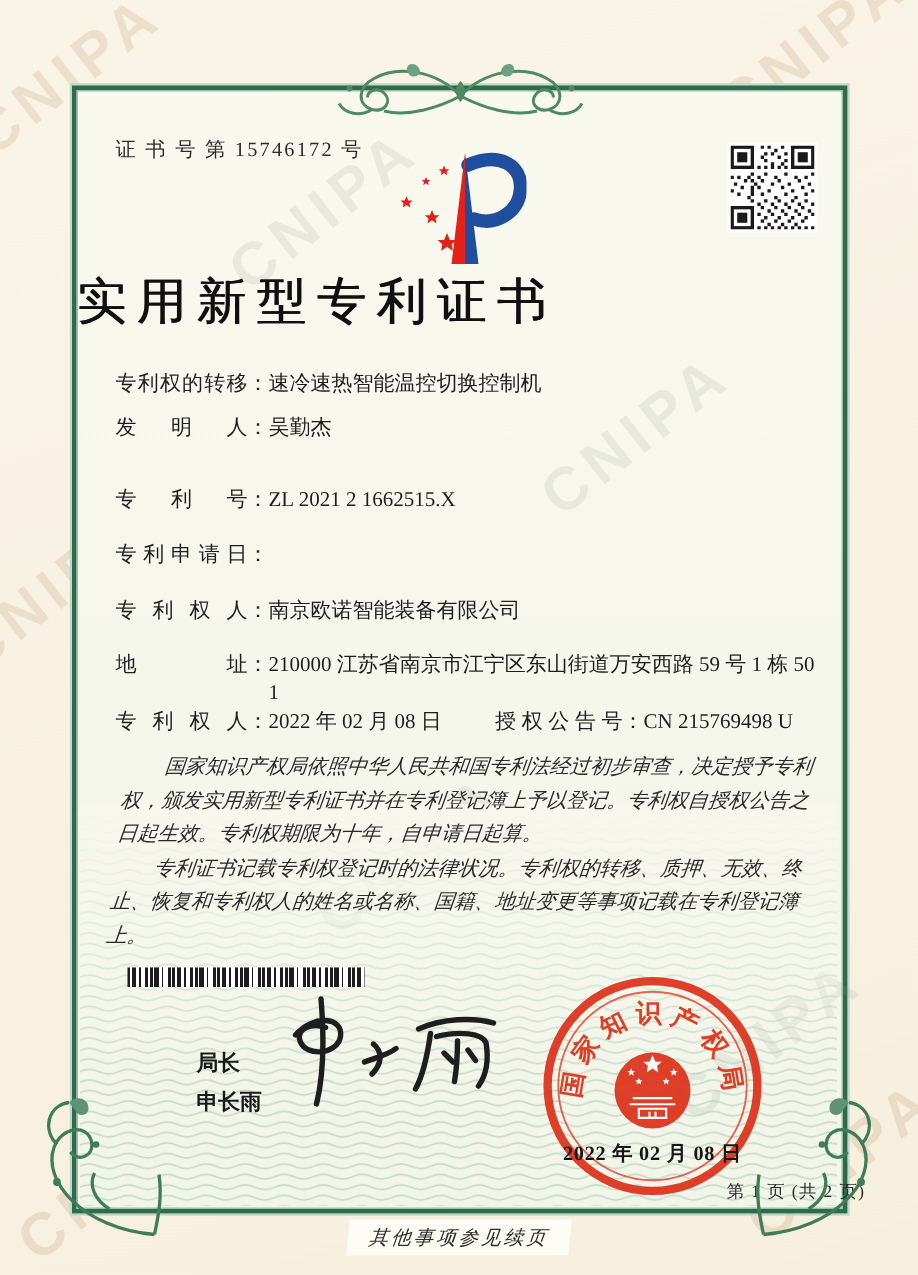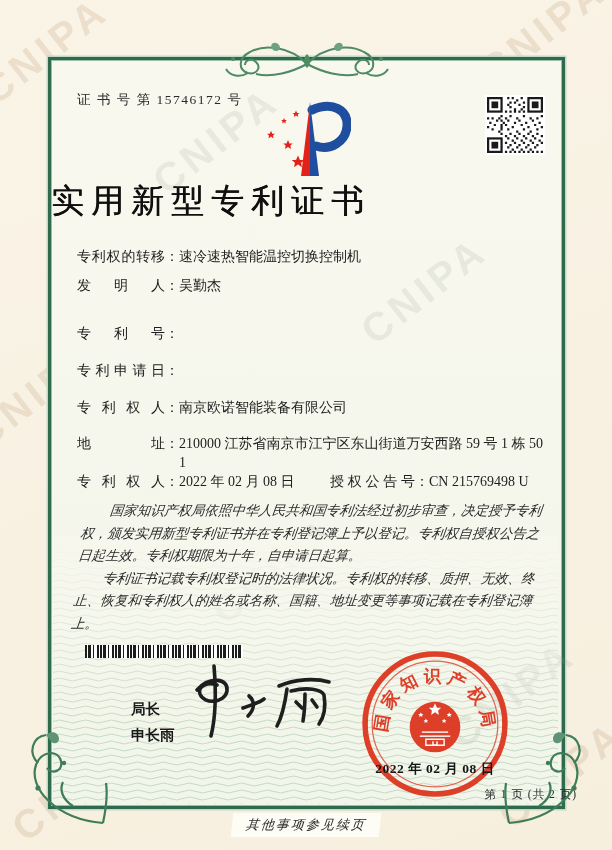--- a/index.html
+++ b/index.html
@@ -140,20 +140,21 @@
       <span class="val">速冷速热智能温控切换控制机</span>
     </div>
     <div class="row" style="top:216px">
       <span class="lbl">发明人</span>
         <span class="colon">：</span>
       <span class="val">吴勤杰</span>
     </div>
     <div class="row" style="top:264px">
       <span class="lbl">专利号</span>
         <span class="colon">：</span>
+      <span class="val">ZL 2021 2 1662515.X</span>
     </div>
     <div class="row" style="top:301px">
       <span class="lbl">专利申请日</span>
         <span class="colon">：</span>
     </div>
     <div class="row" style="top:338px">
       <span class="lbl">专利权人</span>
         <span class="colon">：</span>
       <span class="val">南京欧诺智能装备有限公司</span>
     </div>

